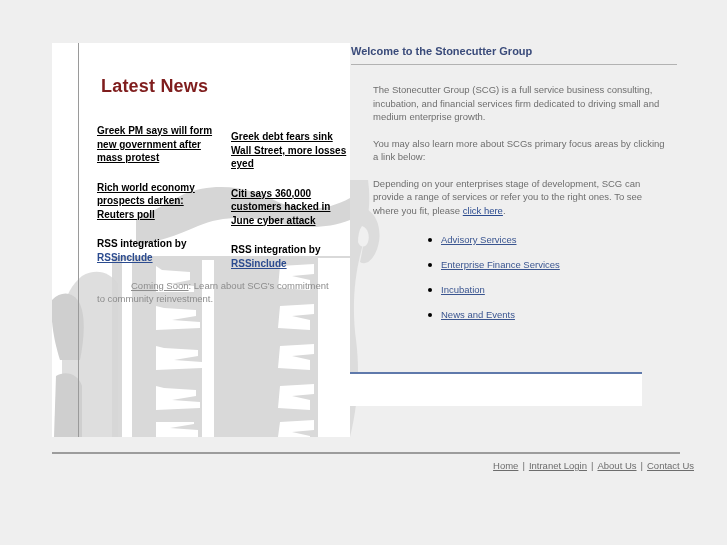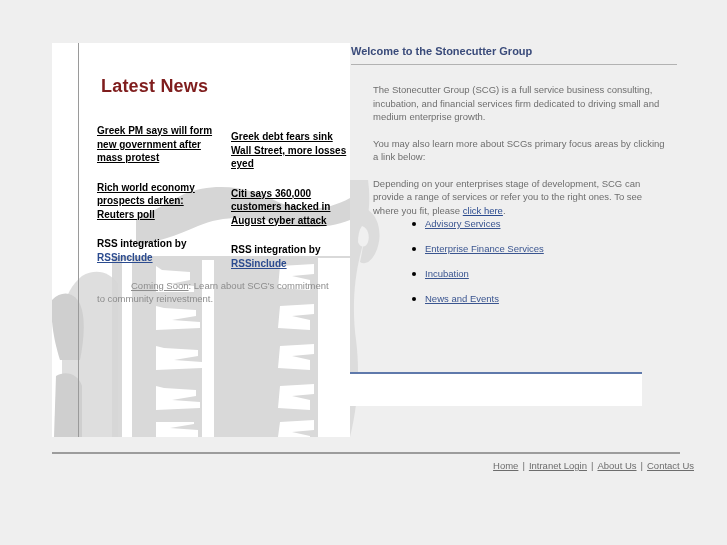--- a/index.html
+++ b/index.html
@@ -148,21 +148,21 @@
   .inline-link {
     color: #2b4b8f;
     text-decoration: underline;
     cursor: pointer;
   }
 
   .focus-list {
     position: absolute;
     left: 400px;
     top: 218px;
-    margin: 0;
+    margin: 16px;
     padding: 0 0 0 25px;
     list-style: none;
     font-size: 9.5px;
   }
   .focus-list li {
     position: relative;
     margin-bottom: 13px;
     line-height: 12px;
   }
   .focus-list li::before {
@@ -300,21 +300,21 @@
       <br>
       <a class="rss-brand">RSSinclude</a>
     </div>
   </div>
 
   <div class="news-col news-col-b">
     <div class="news-item">
       <a class="news-link">Greek debt fears sink Wall Street, more losses eyed</a>
     </div>
     <div class="news-item">
-      <a class="news-link">Citi says 360,000 customers hacked in August cyber attack</a>
+      <a class="news-link">Citi says 360,000 customers hacked in June cyber attack</a>
     </div>
     <div class="news-item">
       <span class="rss-block">RSS integration by</span>
       <br>
       <a class="rss-brand">RSSinclude</a>
     </div>
   </div>
 
   <div class="coming-soon">
     <span class="cs-label">Coming Soon</span><span>: Learn about SCG's commitment to community reinvestment.</span>

